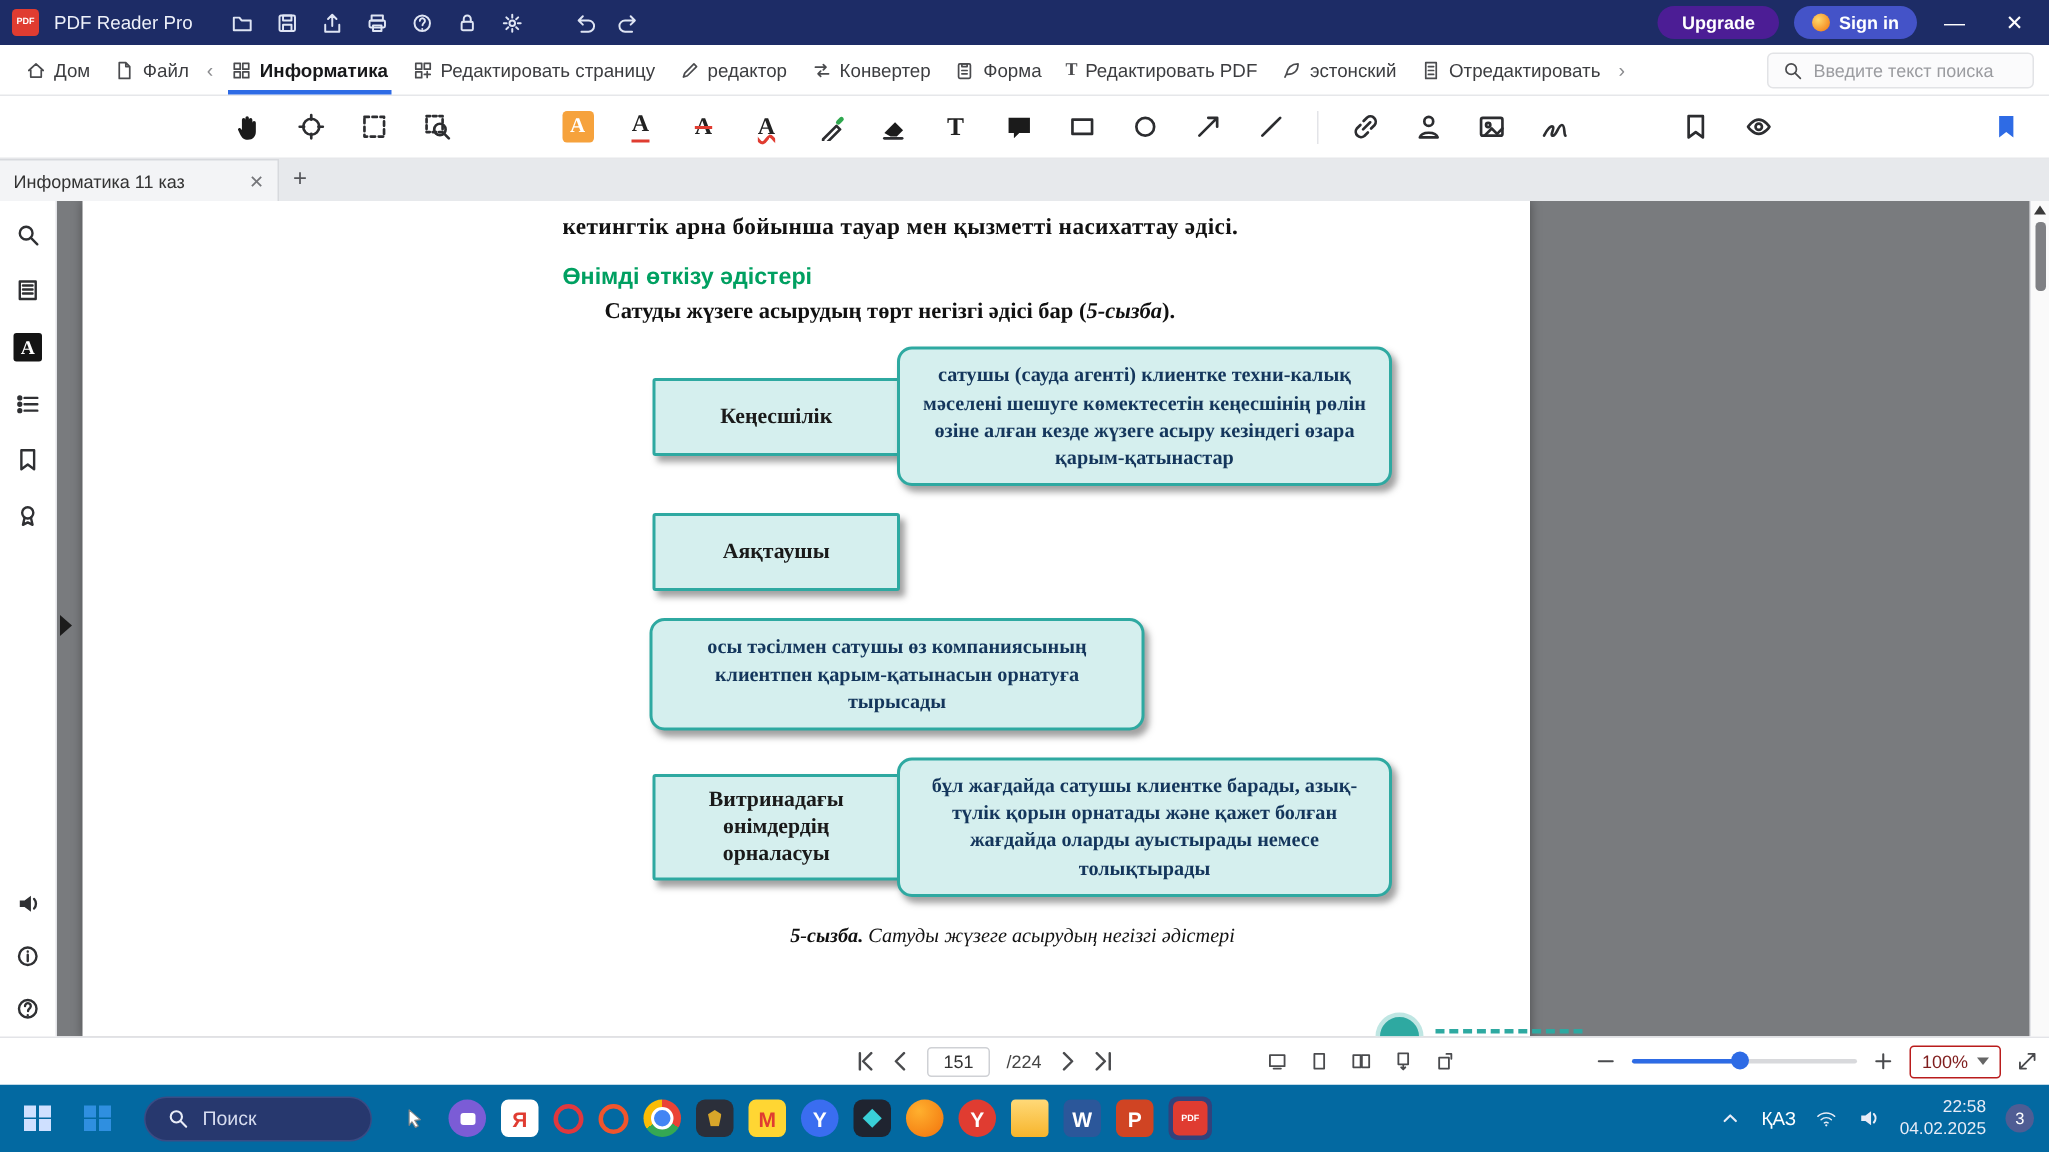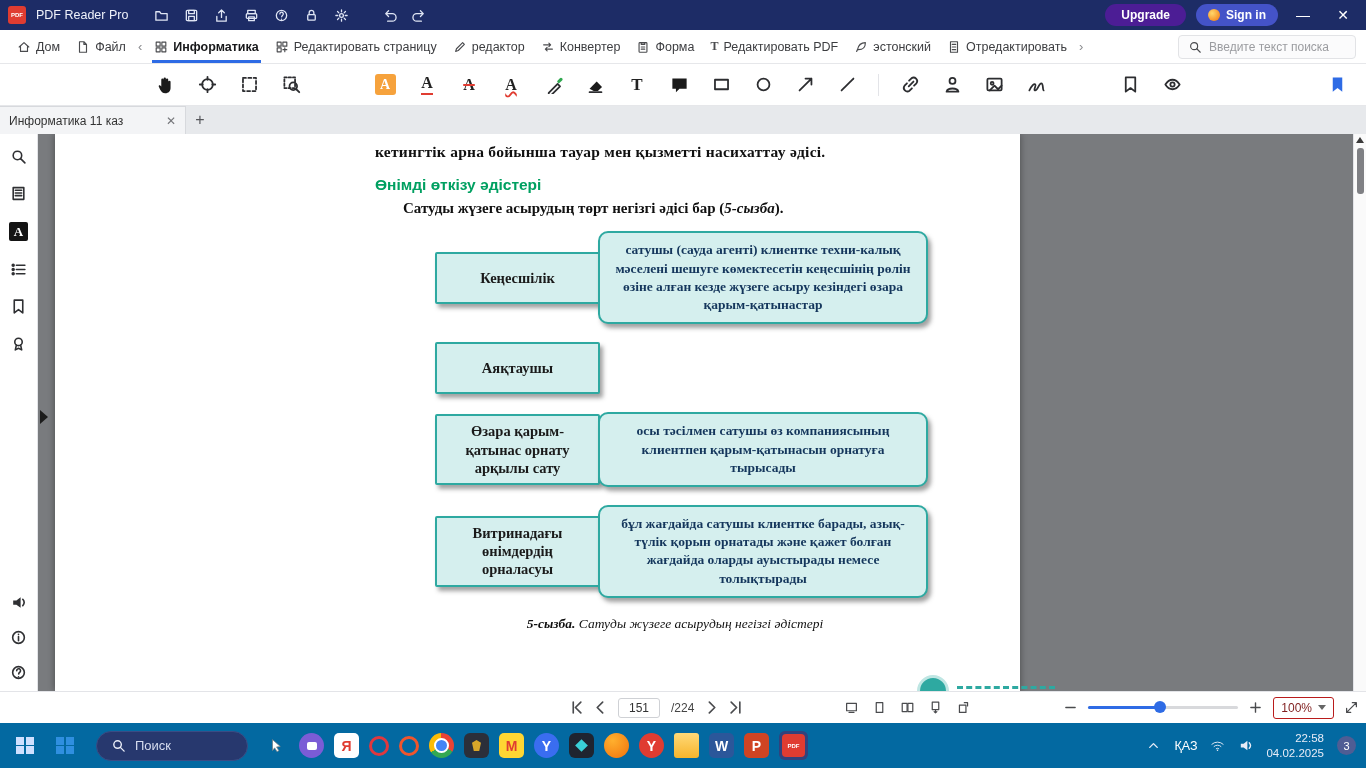--- a/index.html
+++ b/index.html
@@ -437,21 +437,20 @@
 
           <div class="diagram">
             <div class="drow">
               <div class="dlabel">Кеңесшілік</div>
               <div class="ddesc">сатушы (сауда агенті) клиентке техни-калық мәселені шешуге көмектесетін кеңесшінің рөлін өзіне алған кезде жүзеге асыру кезіндегі өзара қарым-қатынастар</div>
             </div>
             <div class="drow">
               <div class="dlabel">Аяқтаушы</div>
             </div>
             <div class="drow">
-              <div class="dlabel">Өзара қарым-қатынас орнату арқылы сату</div>
               <div class="ddesc">осы тәсілмен сатушы өз компаниясының клиентпен қарым-қатынасын орнатуға тырысады</div>
             </div>
             <div class="drow">
               <div class="dlabel">Витринадағы өнімдердің орналасуы</div>
               <div class="ddesc">бұл жағдайда сатушы клиентке барады, азық-түлік қорын орнатады және қажет болған жағдайда оларды ауыстырады немесе толықтырады</div>
             </div>
           </div>
 
           <div class="caption"><b>5-сызба.</b><span> Сатуды жүзеге асырудың негізгі әдістері</span></div>
         </div>

